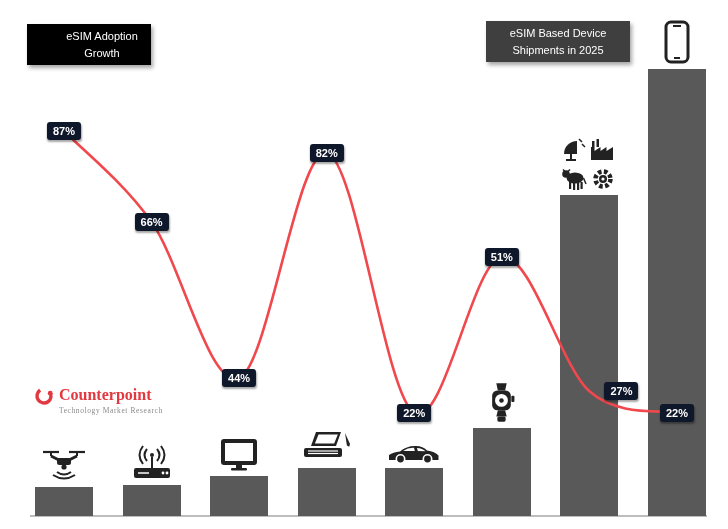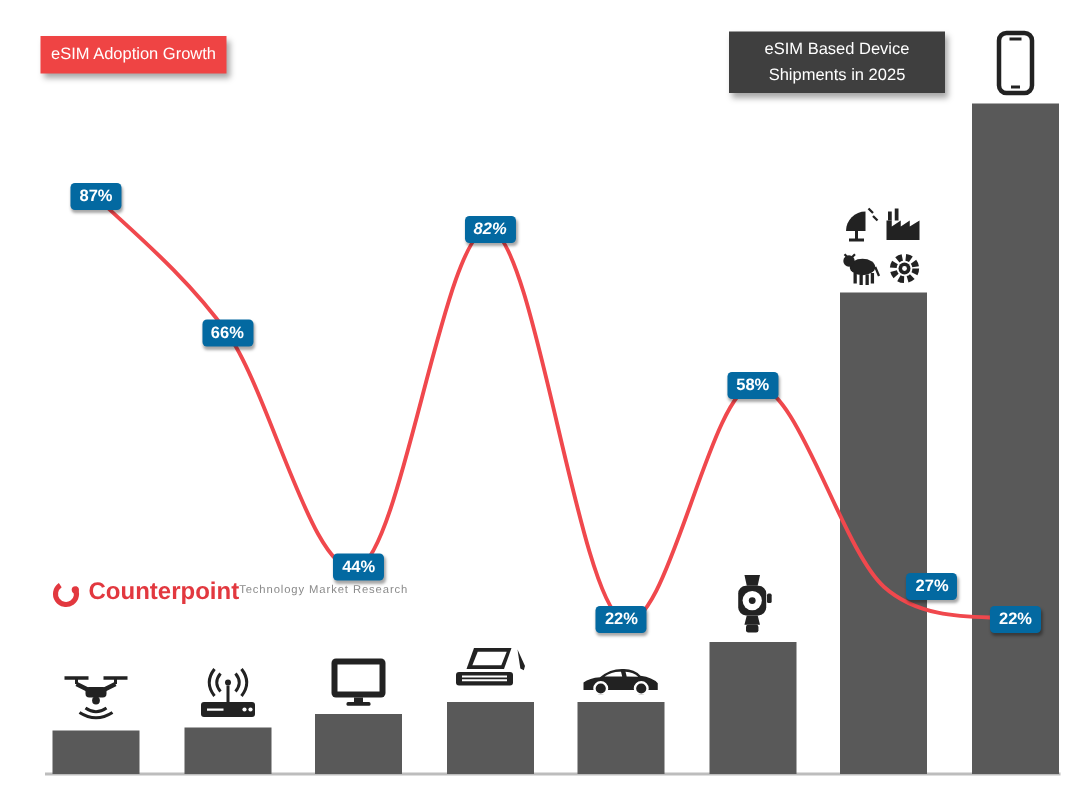--- a/index.html
+++ b/index.html
@@ -5,31 +5,31 @@
   * { margin:0; padding:0; box-sizing:border-box; }
   html,body { background:#fff; font-family:"Liberation Sans", sans-serif; }
   .canvas { position:relative; width:728px; height:529px; background:#fff; overflow:hidden; }
   .layer { position:absolute; inset:0; }
   #bars-layer { z-index:1; }
   #icons-layer { z-index:2; }
   #line-svg { z-index:3; pointer-events:none; position:absolute; inset:0; }
   #labels-layer { z-index:4; }
   .legend-box { position:absolute; z-index:5; color:#fff; font-size:11px; line-height:1.5;
     text-align:center; padding:4px 6px; box-shadow:2px 3px 4px rgba(0,0,0,.35); }
-  .legend-red { left:27px; top:24px; width:124px; background:#ef4444; }
+  .legend-red { left:27px; top:24px; width:124px; background:#000000;padding-left:32px; }
   .legend-dark { left:486px; top:21px; width:144px; background:#3F3F3F; }
   .bar { position:absolute; background:#595959; }
   .dev-icon { position:absolute; }
   .dev-icon svg { width:100%; height:100%; display:block; }
-  .pct-label { position:absolute; transform:translate(-50%,-50%); background:#0369a1; color:#fff;
+  .pct-label { position:absolute; transform:translate(-50%,-50%); background:#0f172a; color:#fff;
     font-size:11px; font-weight:bold; padding:3px 6px; border-radius:3px; white-space:nowrap;
     box-shadow:1px 2px 2px rgba(0,0,0,.35);text-align:center; }
   .baseline { position:absolute; left:30px; top:515px; width:677px; height:2px; background:#BDBDBD; z-index:0; }
   .logo { position:absolute; left:34px; top:386px; z-index:5; display:flex; align-items:flex-start; gap:5px; }
-  .logo-texts { display:flex; flex-direction:row; }
+  .logo-texts { display:flex; flex-direction:column;font-family:Liberation Serif, serif; }
   .logo-name { color:#E2383F; font-size:16px; font-weight:bold; line-height:1.1; }
   .logo-tag { color:#8A8A8A; font-size:7.5px; letter-spacing:.6px; margin-top:2px; }
 </style>
 </head>
 <body>
 
 <div class="canvas">
 
   <div class="legend-box legend-red">
     <div>eSIM  Adoption Growth</div>
@@ -159,23 +159,23 @@
         </svg>
       </div>
     </div>
   <svg id="line-svg" width="728" height="529" viewBox="0 0 728 529">
       <path d="M64.0,131.0 C78.6,146.2 122.4,180.9 151.6,222.1 C180.8,263.3 209.9,389.8 239.1,378.3 C268.3,366.7 297.5,146.9 326.7,152.7 C355.9,158.5 385.1,395.6 414.3,413.0 C443.5,430.3 472.7,260.4 501.8,256.8 C531.0,253.2 560.2,365.2 589.4,391.3 C618.6,417.3 662.4,409.3 677.0,413.0" fill="none" stroke="#F0484D" stroke-width="2.6" stroke-linecap="round"></path>
     </svg>
   <div id="labels-layer" class="layer">
       <div class="pct-label" style="left: 64px; top: 130.994px;">87%</div>
       <div class="pct-label" style="left: 151.57px; top: 222.092px;">66%</div>
       <div class="pct-label" style="left: 239.14px; top: 378.26px;">44%</div>
-      <div class="pct-label" style="left: 326.71px; top: 152.684px; font-style: italic;">82%</div>
+      <div class="pct-label" style="left: 326.71px; top: 152.684px;">82%</div>
       <div class="pct-label" style="left: 414.28px; top: 412.964px;">22%</div>
-      <div class="pct-label" style="left: 501.85px; top: 256.796px;">58%</div>
+      <div class="pct-label" style="left: 501.85px; top: 256.796px;">51%</div>
       <div class="pct-label" style="left: 589.42px; top: 391.274px; margin-left: 32px;">27%</div>
       <div class="pct-label" style="left: 676.99px; top: 412.964px;">22%</div>
     </div>
 
   <div class="logo">
     <span>
       <svg width="20" height="20" viewBox="0 0 20 20">
         <circle cx="10" cy="10" r="7" fill="none" stroke="#E2383F" stroke-width="3.4" stroke-dasharray="33 11" transform="rotate(-35 10 10)"></circle>
         <circle cx="16.2" cy="7.2" r="2.4" fill="#E2383F"></circle>
       </svg>

